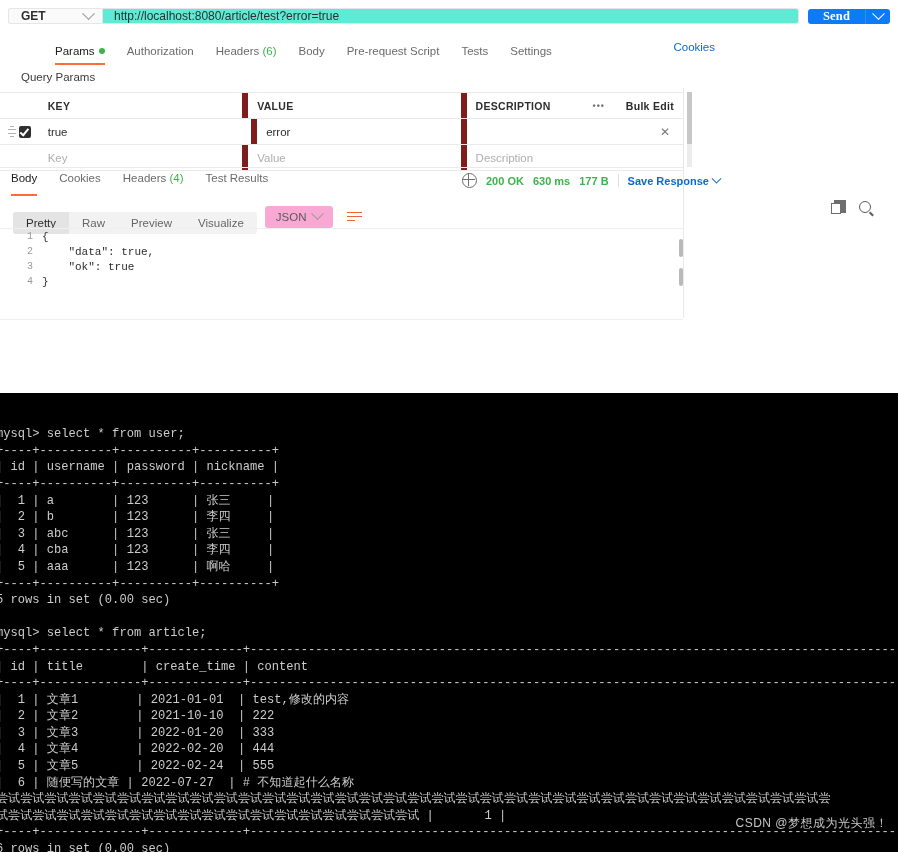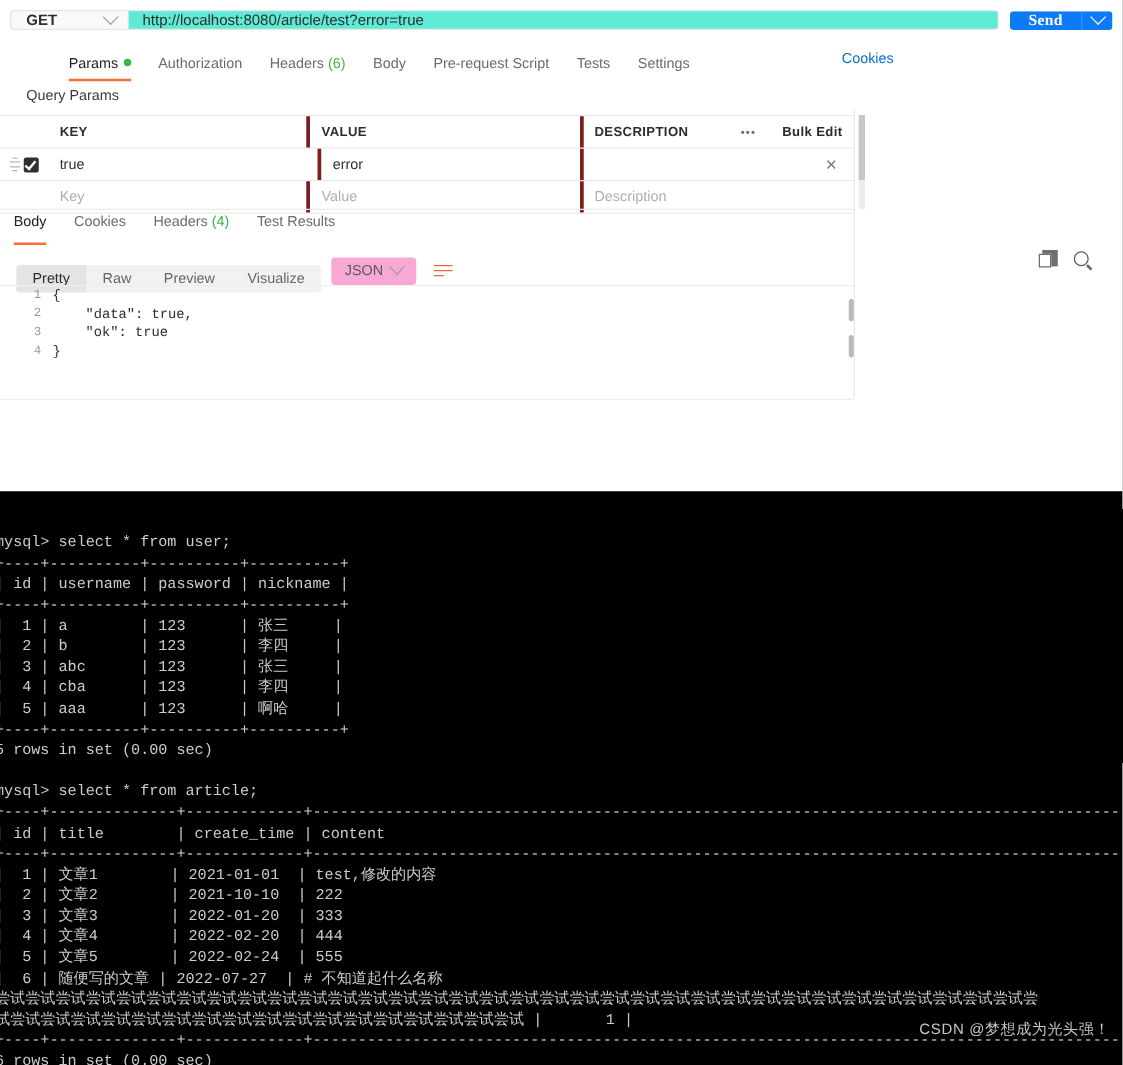--- a/index.html
+++ b/index.html
@@ -152,21 +152,21 @@
     font-size: 11.5px;
   }
   .ptr {
     display: flex;
     height: 25px;
     border-bottom: 1px solid #eaeaea;
     align-items: stretch;
   }
   .ptr.head { font-weight: 700; color: #3c3c3c; letter-spacing: .3px; font-size: 10.5px; }
   .pc {
-    border-right: 3px solid #7f1d1d;
+    border-right: 6px solid #7f1d1d;
     display: flex;
     align-items: center;
     padding-left: 9px;
     box-sizing: border-box;
     color: #2e2e2e;
   }
   .pc.c0 { width: 39px; padding-left: 0; justify-content: center; border-right: none; gap: 3px; }
   .pc.c1 { width: 211px; }
   .pc.c2 { width: 220px; }
   .pc.c3 { width: 218px; border-right: none; }
@@ -519,20 +519,28 @@
     </div>
     <div class="req-tab">
       <span>Headers</span>
       <span class="cnt">(4)</span>
     </div>
     <div class="req-tab">
       <span>Test Results</span>
     </div>
   </div>
 
+  <div class="res-meta">
+    <span class="globe"></span>
+    <span class="ok-txt">200 OK</span>
+    <span class="ok-txt">630 ms</span>
+    <span class="ok-txt">177 B</span>
+    <span class="sep-v"></span>
+    <span class="save-resp"><span>Save Response</span><span class="chev"></span></span>
+  </div>
 
   <div class="body-bar">
     <div class="seg">
       <div class="on">Pretty</div>
       <div>Raw</div>
       <div>Preview</div>
       <div>Visualize</div>
     </div>
     <div class="jsonsel">
       <span>JSON</span>

